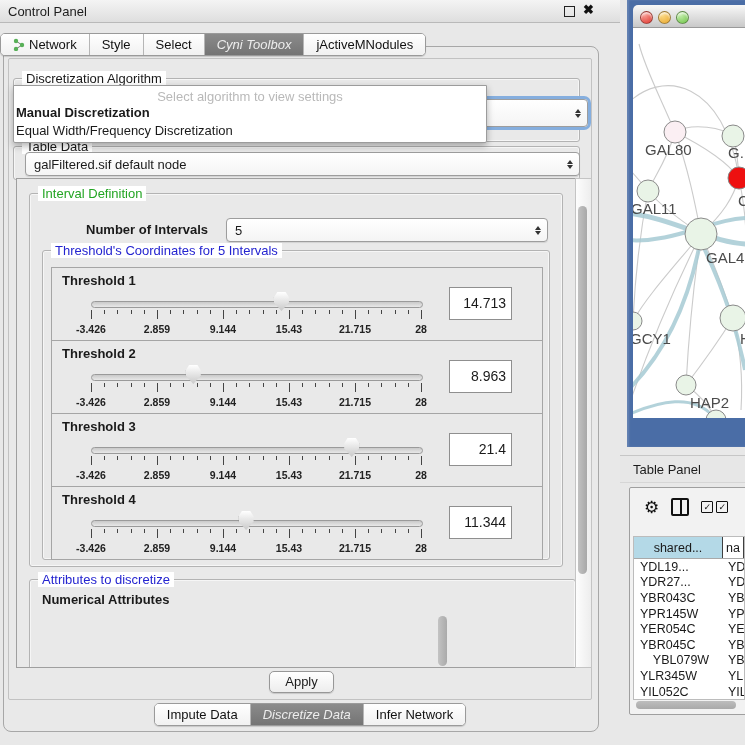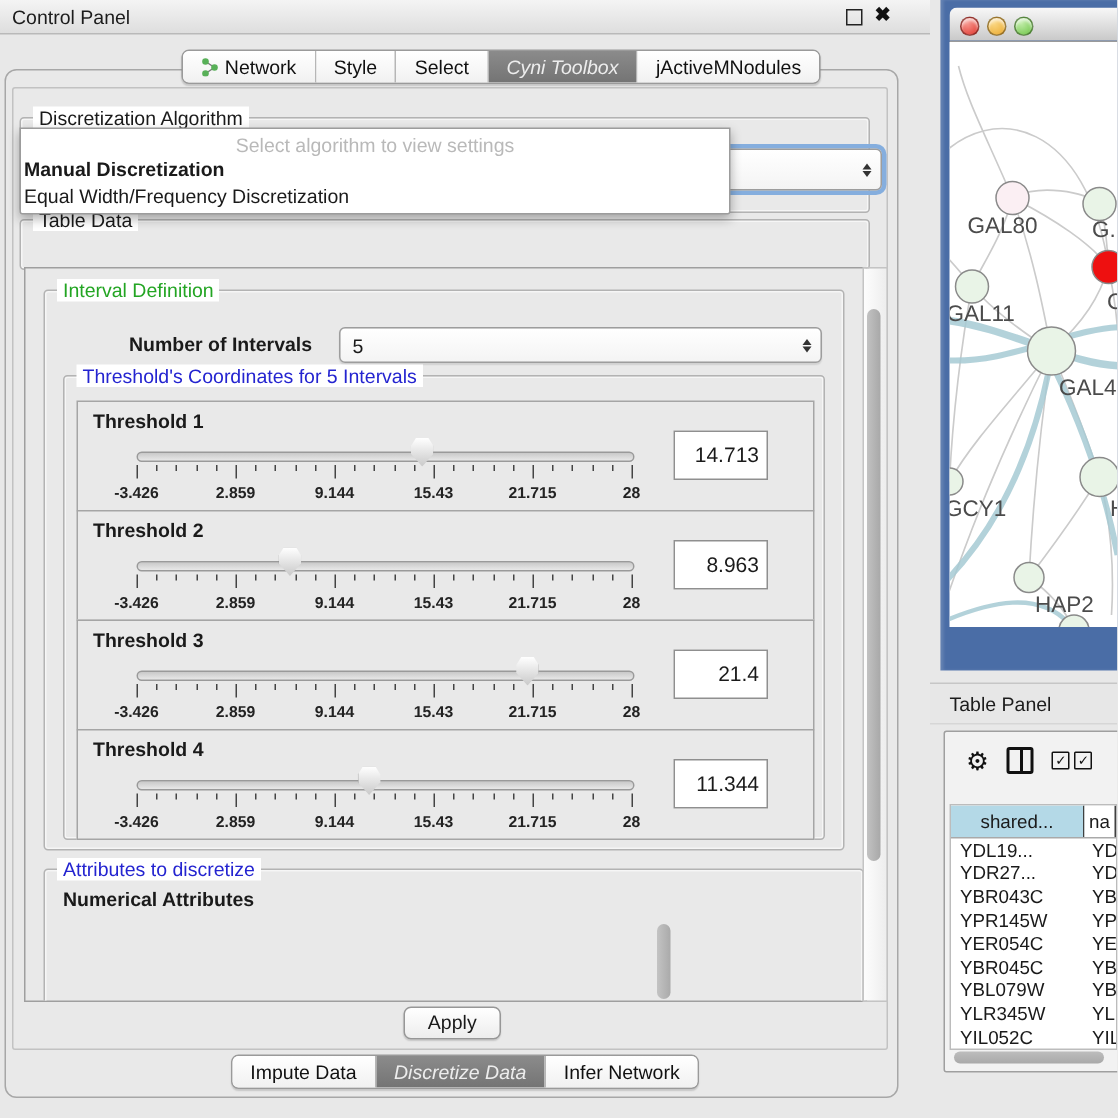--- a/index.html
+++ b/index.html
@@ -132,21 +132,21 @@
 <body>
 
 <div id="app">
 
   <div id="titlebar" class="abs">
     <span class="title">Control Panel</span>
     <span id="float-box"></span>
     <span id="close-x">✖</span>
   </div>
 
-  <div class="abs" style="left:0;top:33px;width:620px;text-align:center;z-index:20;margin-left:24px;">
+  <div class="abs" style="left:0;top:33px;width:620px;z-index:20;">
     <div class="tabstrip" id="top-tabs">
         <div class="tab">
           <svg width="12" height="13">
             <line x1="3" y1="3" x2="9" y2="7" stroke="#7a7a7a"></line>
             <line x1="3" y1="11" x2="9" y2="7" stroke="#7a7a7a"></line>
             <circle cx="3" cy="3" r="2.2" fill="#58b058"></circle>
             <circle cx="3" cy="11" r="2.2" fill="#58b058"></circle>
             <circle cx="9" cy="7" r="2.2" fill="#58b058"></circle>
           </svg>
           <span>Network</span>
@@ -180,20 +180,27 @@
   </div>
 
   <div id="algo-popup" class="abs">
     <div class="hint">Select algorithm to view settings</div>
     <div class="opt sel" style="top:19px;">Manual Discretization</div>
     <div class="opt" style="top:37px;">Equal Width/Frequency Discretization</div>
   </div>
 
   <div class="group" style="left:13px;top:146px;width:565px;height:32px;">
     <span class="group-label">Table Data</span>
+  </div>
+  <div class="combo abs" style="left:25px;top:152px;width:545px;height:22px;">
+    <span>galFiltered.sif default node</span>
+    <span class="stepper">
+        <i class="up"></i>
+        <i class="down"></i>
+      </span>
   </div>
 
   <div id="scrollpane" class="abs">
 
     <div class="group" style="left:12px;top:14px;width:532px;height:372px;">
       <span class="group-label" style="color:#23a523;">Interval Definition</span>
 
       <b class="abs" style="left:56px;top:28px;font-size:13px;">Number of Intervals</b>
       <div class="combo" style="left:196px;top:24px;width:312px;height:22px;">
         <span>5</span>
@@ -476,21 +483,21 @@
         </div>
         <div class="trow">
           <div class="tcell" style="width: 82px; flex: 0 0 auto;">YER054C</div>
           <div class="tcell" style="width: 26px; flex: 1 1 0%;">YER0</div>
         </div>
         <div class="trow">
           <div class="tcell" style="width: 82px; flex: 0 0 auto;">YBR045C</div>
           <div class="tcell" style="width: 26px; flex: 1 1 0%;">YBR0</div>
         </div>
         <div class="trow">
-          <div class="tcell" style="width: 82px; flex: 0 0 auto;">YBL079W</div>
+          <div class="tcell" style="width: 82px; flex: 0 0 auto; text-align: center;">YBL079W</div>
           <div class="tcell" style="width: 26px; flex: 1 1 0%;">YBL0</div>
         </div>
         <div class="trow">
           <div class="tcell" style="width: 82px; flex: 0 0 auto;">YLR345W</div>
           <div class="tcell" style="width: 26px; flex: 1 1 0%;">YLR3</div>
         </div>
         <div class="trow">
           <div class="tcell" style="width: 82px; flex: 0 0 auto;">YIL052C</div>
           <div class="tcell" style="width: 26px; flex: 1 1 0%;">YIL0</div>
         </div>

